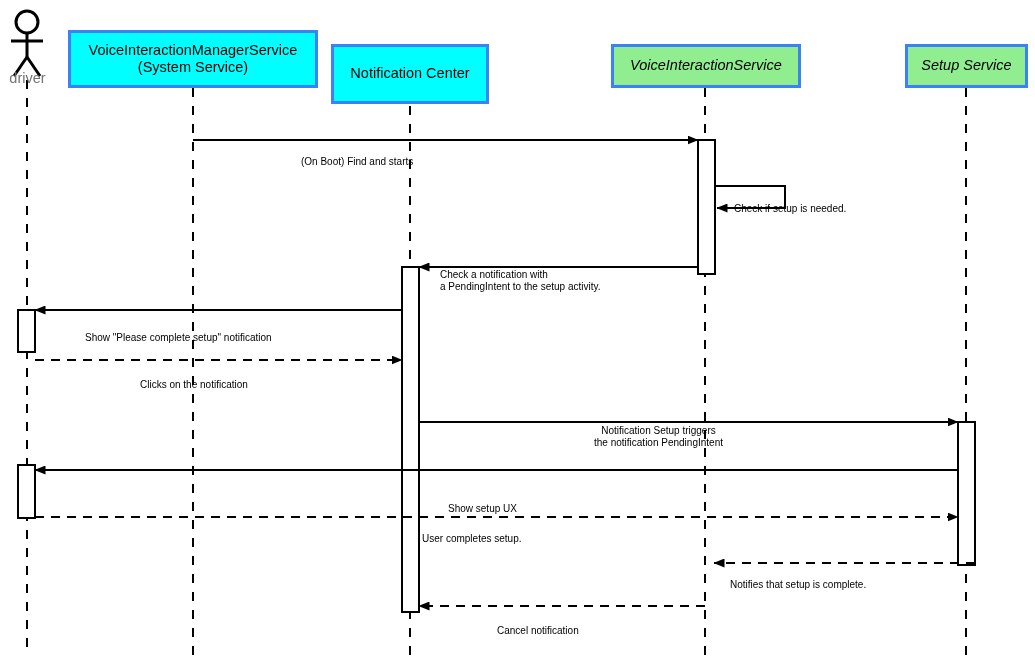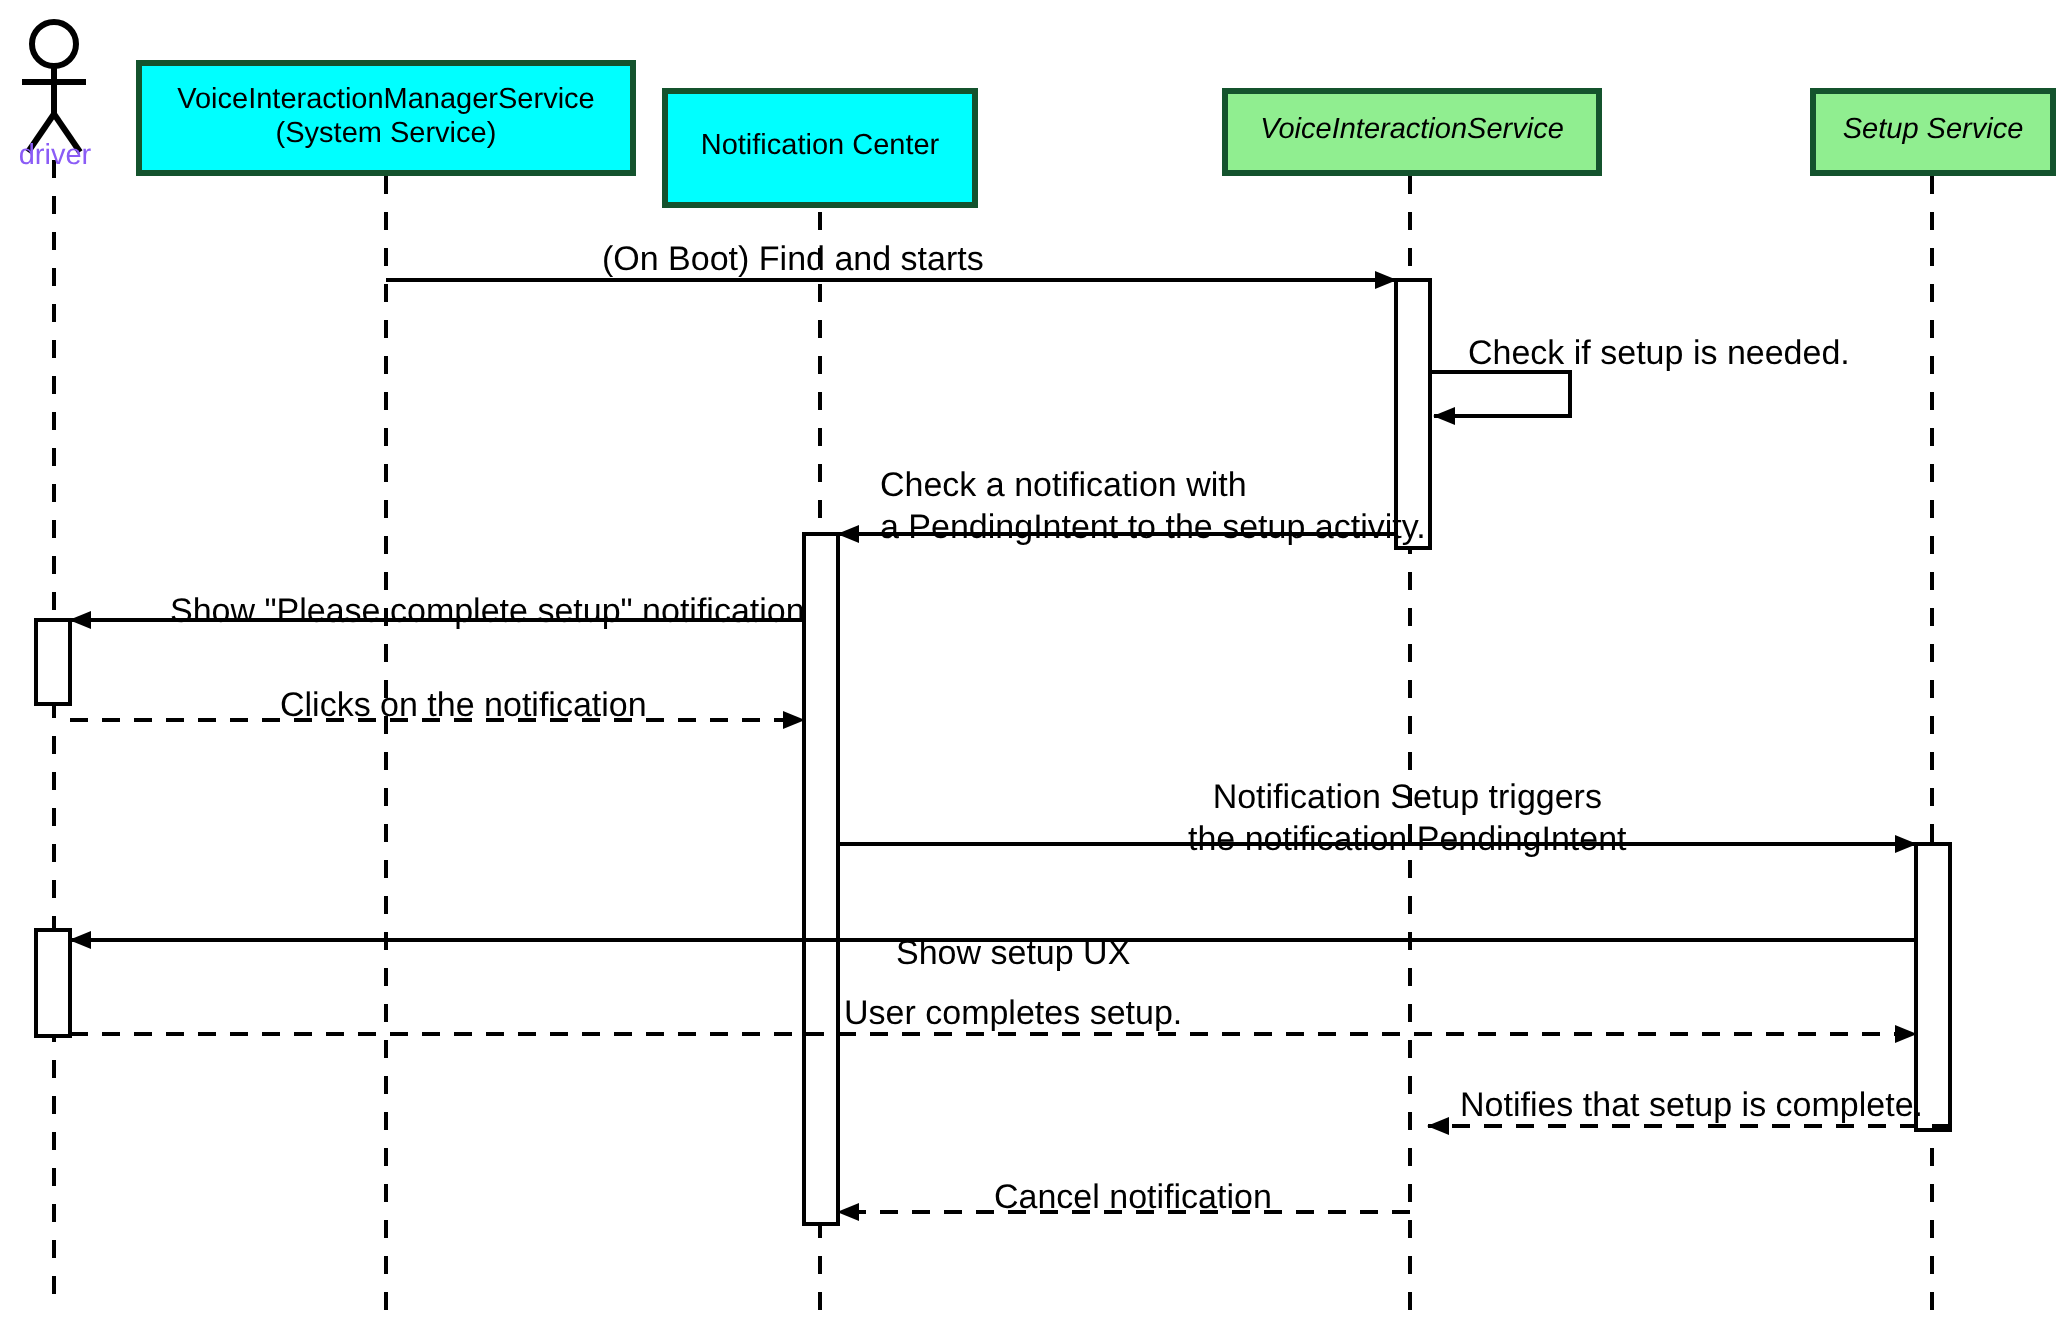--- a/index.html
+++ b/index.html
@@ -21,46 +21,47 @@
   #diagram-svg {
     position: absolute;
     left: 0;
     top: 0;
     width: 1035px;
     height: 664px;
   }
   .participant-box {
     position: absolute;
     box-sizing: border-box;
-    border: 3px solid #14532d;
+    border: 3px solid #3b82f6;
     display: flex;
     align-items: center;
     justify-content: center;
     text-align: center;
     line-height: 1.18;
     font-size: 14.5px;
     color: #000000;
     white-space: pre-line;
   }
   .participant-box.cyan  { background: #00FFFF; }
   .participant-box.green { background: #90EE90; font-style: italic; }
   .actor-label {
     position: absolute;
     font-size: 14.5px;
-    color: #8b5cf6;
+    color: #737373;
     text-align: center;
     white-space: nowrap;
   }
   .msg-label {
     position: absolute;
-    font-size: 17px;
+    font-size: 10px;
     color: #000000;
     line-height: 1.22;
     white-space: pre-line;
     text-align: center;
+    margin-top: 36px;
   }
   .msg-label.left  { text-align: left; }
 </style>
 </head>
 <body>
 
 <div id="diagram-root">
 
   <svg id="diagram-svg" viewBox="0 0 1035 664">
     <defs>

